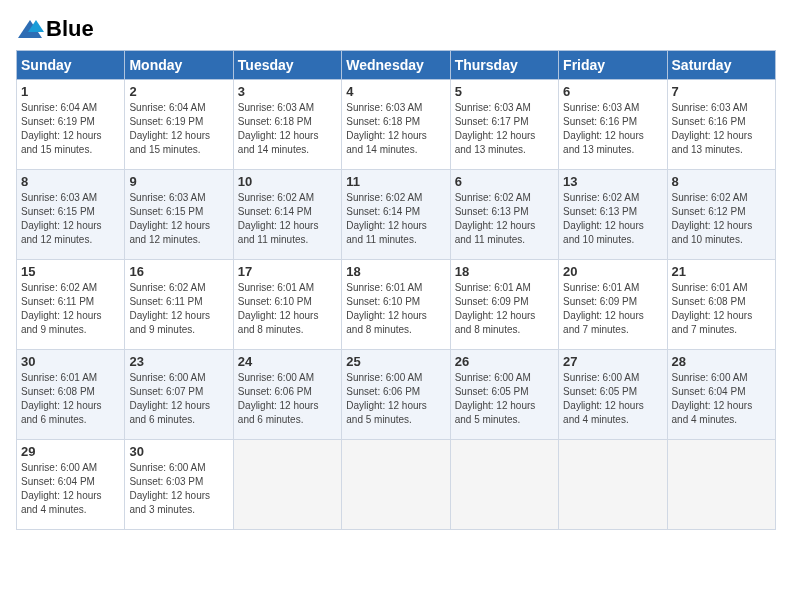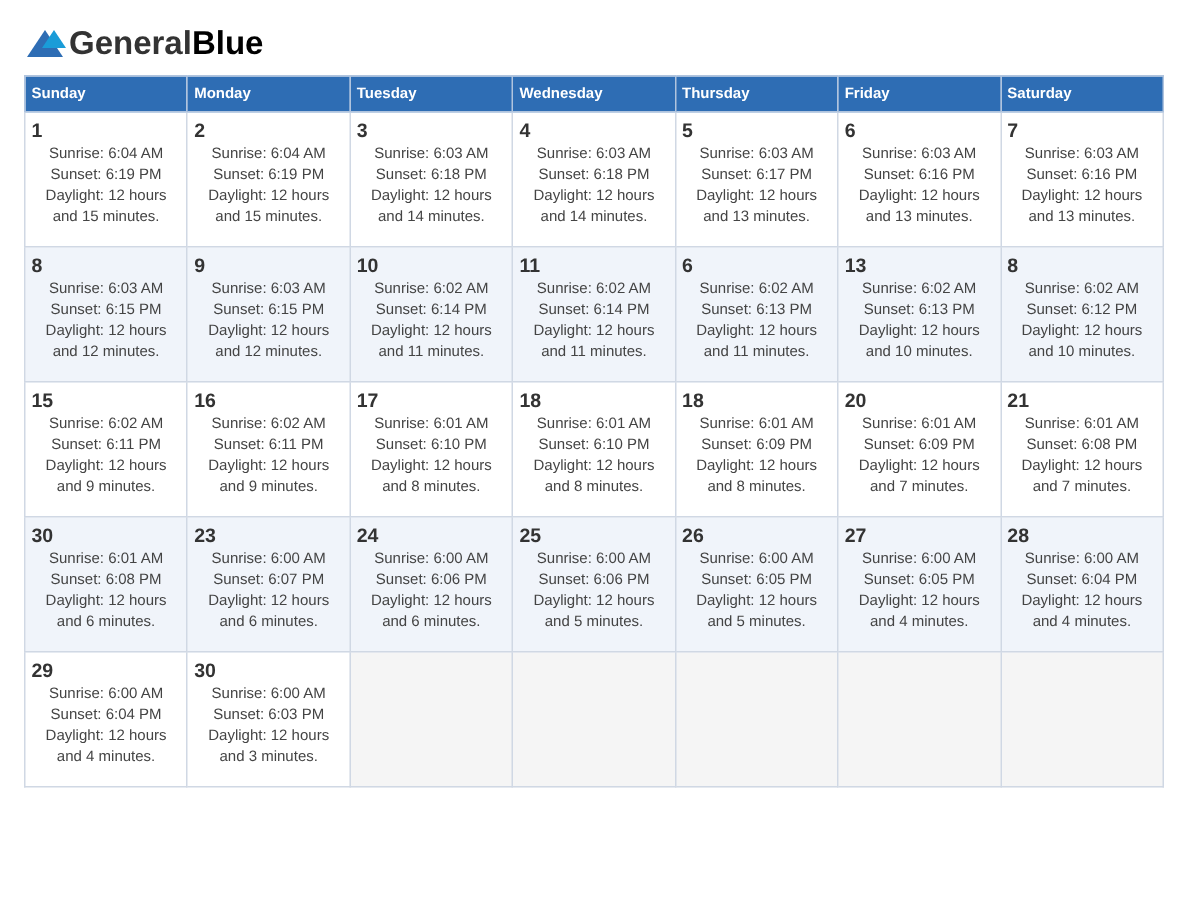--- a/index.html
+++ b/index.html
@@ -46,21 +46,21 @@
     .calendar {
       width: 100%;
       border-collapse: collapse;
       font-size: 10.5px;
     }
     .calendar th {
       background-color: #2e6db4;
       color: #fff;
       padding: 6px 4px;
       text-align: left;
-      font-size: 10px;
+      font-size: 14px;
       border: 1px solid #b0c4de;
     }
     .calendar td {
       border: 1px solid #d0d8e4;
       vertical-align: top;
       padding: 4px;
       width: calc(100%/7);
       height: 90px;
       background: #fff;
     }
@@ -71,36 +71,34 @@
       font-size: 13px;
       font-weight: bold;
       color: #333;
       display: block;
       margin-bottom: 2px;
     }
     .day-info {
       color: #444;
       font-size: 10px;
       line-height: 1.4;
-      text-align: center;
     }
     .row-shade td {
       background-color: #f0f4fa;
     }
   </style>
 </head>
 <body>
 
 <div class="header">
   <div class="logo">
     <svg class="logo-icon" viewBox="0 0 28 22" xmlns="http://www.w3.org/2000/svg">
       <polygon points="14,2 26,20 2,20" fill="#2e6db4"></polygon>
       <polygon points="20,2 28,14 12,14" fill="#1a9cd8"></polygon>
     </svg>
-    <span class="logo-general">General</span>
       <span class="logo-blue">Blue</span>
   </div>
   <div class="title-area">
     <div class="month-title"></div>
     <div class="location"></div>
   </div>
 </div>
 
 <table class="calendar">
   <thead>

